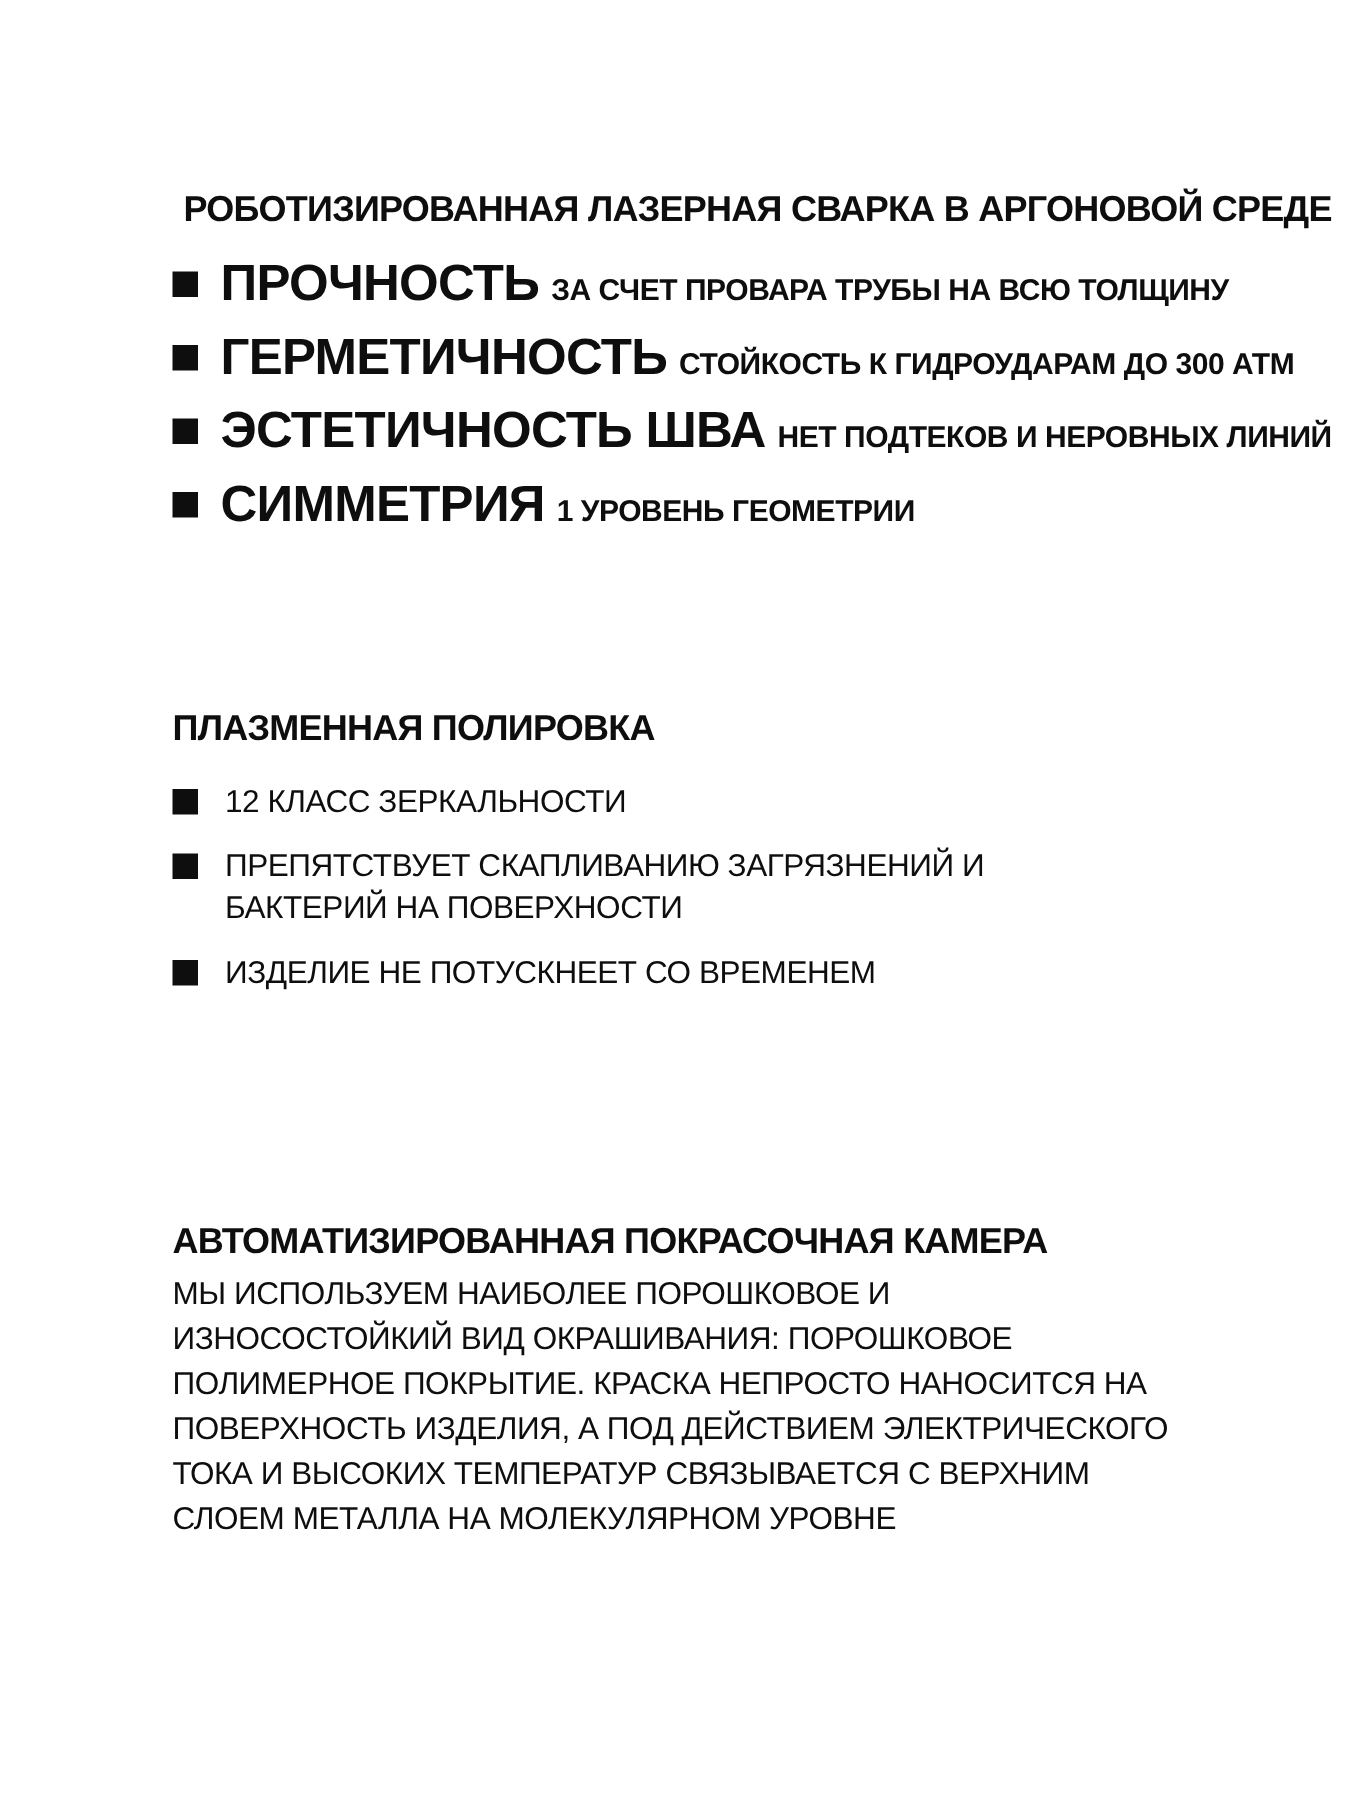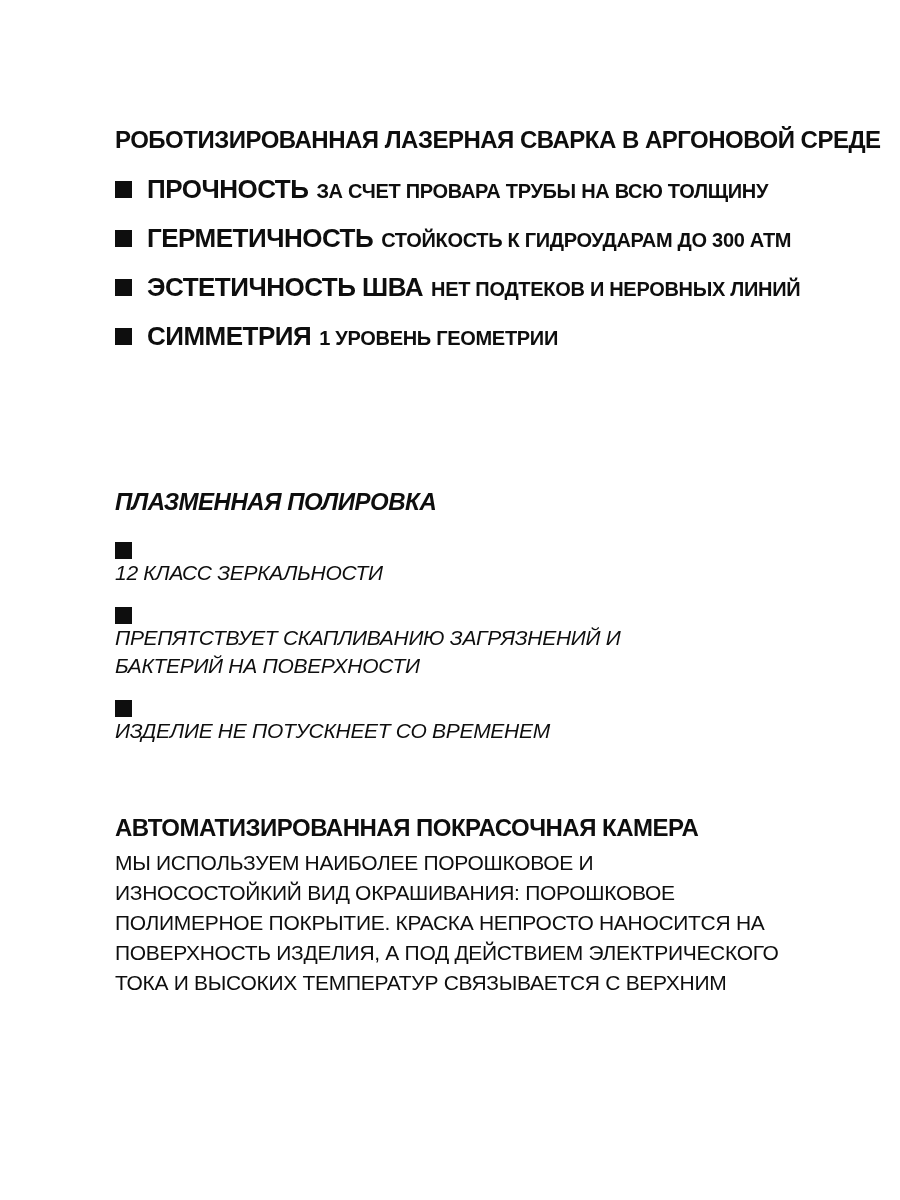--- a/index.html
+++ b/index.html
@@ -6,21 +6,21 @@
   body {
     width: 900px; height: 1200px;
     background: #ffffff;
     color: #0e0e0e;
     font-family: "Liberation Sans", sans-serif;
     position: relative;
     overflow: hidden;
   }
   .sec { position: absolute; left: 115px; }
   #sec1 { top: 126px; text-align: right; }
-  #sec2 { top: 488px; font-style: italic; }
+  #sec2 { top: 472px; }
   #sec3 { top: 814px; }
 
   .sec-title {
     font-size: 24px;
     font-weight: 700;
     letter-spacing: -0.5px;
     line-height: 1.2;
     white-space: nowrap;
     margin: 0;
   }
@@ -31,35 +31,34 @@
     display: flex; align-items: center;
     height: 32px; margin-bottom: 17px;
   }
   .sq {
     width: 17px; height: 17px;
     background: #0e0e0e;
     flex: none;
     margin-right: 15px;
   }
   .kw {
-    font-size: 26px; font-weight: 700;
+    font-size: 34px; font-weight: 700;
     letter-spacing: -0.5px; white-space: nowrap;
   }
   .sub {
     font-size: 20px; font-weight: 700;
     letter-spacing: -0.3px; white-space: nowrap;
     margin-left: 8px;
   }
 
   
   #sec2 .rows { margin-top: 20px; }
   .row-plain {
     display: flex; align-items: flex-start;
     margin-bottom: 15px;
-    flex-direction: column;
   }
   .row-plain .sq { margin-top: 5px; margin-right: 18px; }
   .row-lines div {
     font-size: 21px; line-height: 28px;
     letter-spacing: -0.3px; white-space: nowrap;
   }
 
   
   #sec3 .para { margin-top: 5px; }
   #sec3 .para div {
@@ -118,14 +117,15 @@
 </section>
 
 <section class="sec" id="sec3">
   <h2 class="sec-title">АВТОМАТИЗИРОВАННАЯ ПОКРАСОЧНАЯ КАМЕРА</h2>
   <div class="para">
     <div>МЫ ИСПОЛЬЗУЕМ НАИБОЛЕЕ ПОРОШКОВОЕ И</div>
     <div>ИЗНОСОСТОЙКИЙ ВИД ОКРАШИВАНИЯ: ПОРОШКОВОЕ</div>
     <div>ПОЛИМЕРНОЕ ПОКРЫТИЕ. КРАСКА НЕПРОСТО НАНОСИТСЯ НА</div>
     <div>ПОВЕРХНОСТЬ ИЗДЕЛИЯ, А ПОД ДЕЙСТВИЕМ ЭЛЕКТРИЧЕСКОГО</div>
     <div>ТОКА И ВЫСОКИХ ТЕМПЕРАТУР СВЯЗЫВАЕТСЯ С ВЕРХНИМ</div>
+    <div>СЛОЕМ МЕТАЛЛА НА МОЛЕКУЛЯРНОМ УРОВНЕ</div>
   </div>
 </section>
 
 </body></html>

